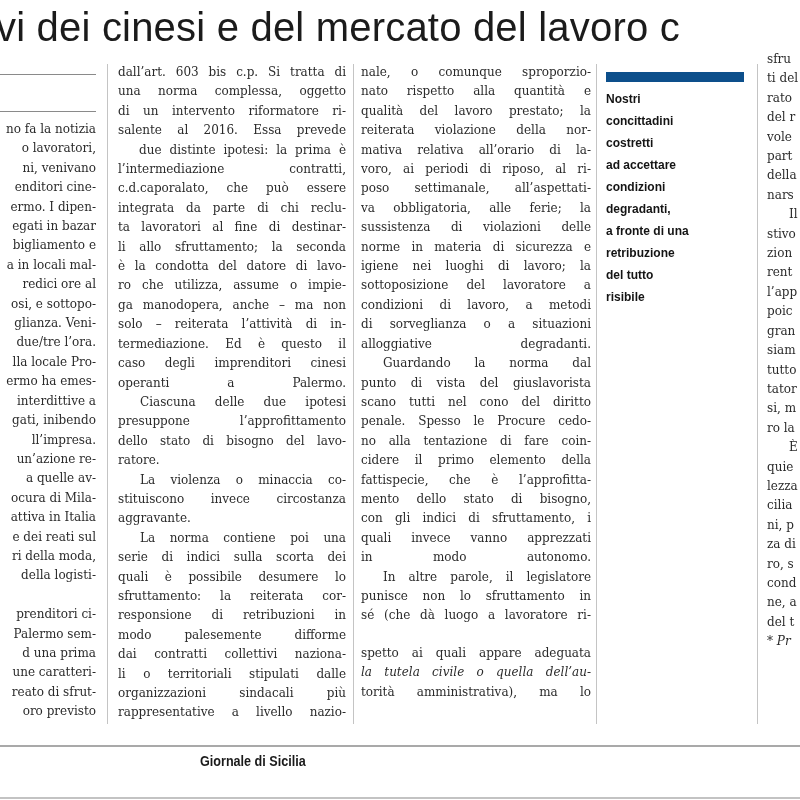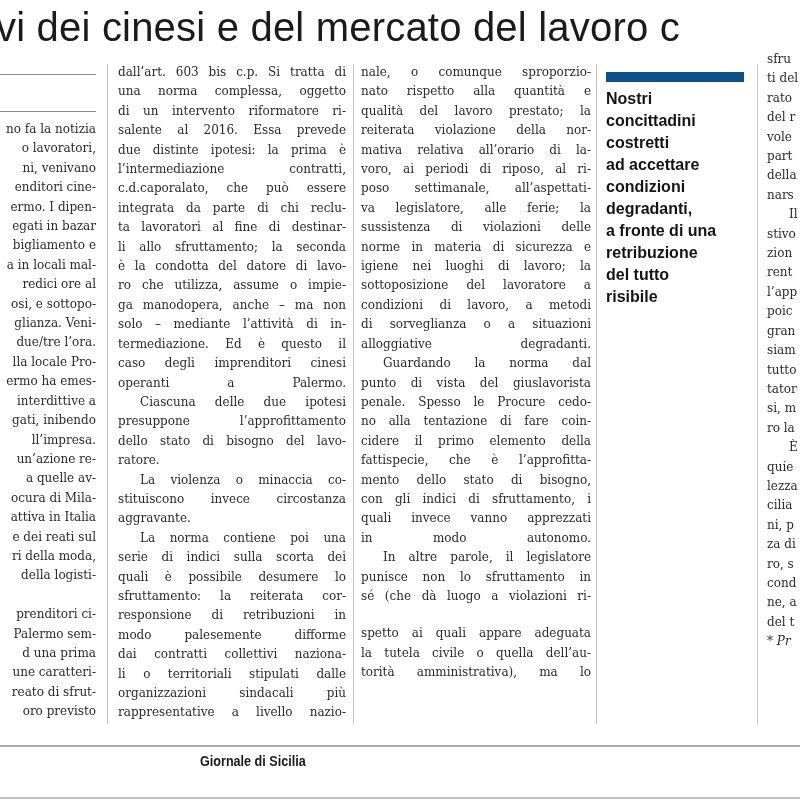--- a/index.html
+++ b/index.html
@@ -111,21 +111,21 @@
     }
     .pull-bar {
       width: 138px;
       height: 10px;
       background: #0d4f8b;
       margin-bottom: 6px;
     }
     .pull-text {
       font-family: "Liberation Sans", sans-serif;
       font-weight: 700;
-      font-size: 16px;
+      font-size: 12px;
       line-height: 22px;
       color: #141414;
     }
     .pull-text span {
       display: block;
       white-space: nowrap;
     }
     .col4-clip {
       left: 767px;
       top: 50px;
@@ -220,30 +220,30 @@
       </div>
   </div>
 
   <div class="vrule" style="left:107px; top:64px; height:660px;"></div>
 
   <div class="col col1" id="col-1">
       <span class="line" style="text-align-last: justify;">dall’art. 603 bis c.p. Si tratta di</span>
       <span class="line" style="text-align-last: justify;">una norma complessa, oggetto</span>
       <span class="line" style="text-align-last: justify;">di un intervento riformatore ri-</span>
       <span class="line" style="text-align-last: justify;">salente al 2016. Essa prevede</span>
-      <span class="line" style="text-align-last: justify;">due distinte ipotesi: la prima è</span>
+      <span class="line" style="text-align-last: justify; margin-left: 21px;">due distinte ipotesi: la prima è</span>
       <span class="line" style="text-align-last: justify;">l’intermediazione      contratti,</span>
       <span class="line" style="text-align-last: justify;">c.d.caporalato, che può essere</span>
       <span class="line" style="text-align-last: justify;">integrata da parte di chi reclu-</span>
       <span class="line" style="text-align-last: justify;">ta lavoratori al fine di destinar-</span>
       <span class="line" style="text-align-last: justify;">li allo sfruttamento; la seconda</span>
       <span class="line" style="text-align-last: justify;">è la condotta del datore di lavo-</span>
       <span class="line" style="text-align-last: justify;">ro che utilizza, assume o impie-</span>
       <span class="line" style="text-align-last: justify;">ga manodopera, anche – ma non</span>
-      <span class="line" style="text-align-last: justify;">solo – mediante l’attività di in-</span>
+      <span class="line" style="text-align-last: justify;">solo – reiterata l’attività di in-</span>
       <span class="line" style="text-align-last: justify;">termediazione. Ed è questo il</span>
       <span class="line" style="text-align-last: justify;">caso degli imprenditori cinesi</span>
       <span class="line" style="text-align-last: justify;">operanti a Palermo.</span>
       <span class="line indent" style="text-align-last: justify;">Ciascuna delle due ipotesi</span>
       <span class="line" style="text-align-last: justify;">presuppone l’approfittamento</span>
       <span class="line" style="text-align-last: justify;">dello stato di bisogno del lavo-</span>
       <span class="line" style="text-align-last: justify;">ratore.</span>
       <span class="line indent" style="text-align-last: justify;">La violenza o minaccia co-</span>
       <span class="line" style="text-align-last: justify;">stituiscono invece circostanza</span>
       <span class="line" style="text-align-last: justify;">aggravante.</span>
@@ -262,43 +262,44 @@
   <div class="vrule" style="left:353px; top:64px; height:660px;"></div>
 
   <div class="col col2" id="col-2">
       <span class="line" style="text-align-last: justify;">nale, o comunque sproporzio-</span>
       <span class="line" style="text-align-last: justify;">nato rispetto alla quantità e</span>
       <span class="line" style="text-align-last: justify;">qualità del lavoro prestato; la</span>
       <span class="line" style="text-align-last: justify;">reiterata violazione della nor-</span>
       <span class="line" style="text-align-last: justify;">mativa relativa all’orario di la-</span>
       <span class="line" style="text-align-last: justify;">voro, ai periodi di riposo, al ri-</span>
       <span class="line" style="text-align-last: justify;">poso settimanale, all’aspettati-</span>
-      <span class="line" style="text-align-last: justify;">va legislatore, alle ferie; la</span>
+      <span class="line" style="text-align-last: justify;">va obbligatoria, alle ferie; la</span>
       <span class="line" style="text-align-last: justify;">sussistenza di violazioni delle</span>
       <span class="line" style="text-align-last: justify;">norme in materia di sicurezza e</span>
       <span class="line" style="text-align-last: justify;">igiene nei luoghi di lavoro; la</span>
       <span class="line" style="text-align-last: justify;">sottoposizione del lavoratore a</span>
       <span class="line" style="text-align-last: justify;">condizioni di lavoro, a metodi</span>
       <span class="line" style="text-align-last: justify;">di sorveglianza o a situazioni</span>
       <span class="line" style="text-align-last: justify;">alloggiative degradanti.</span>
       <span class="line indent" style="text-align-last: justify;">Guardando la norma dal</span>
       <span class="line" style="text-align-last: justify;">punto di vista del giuslavorista</span>
+      <span class="line" style="text-align-last: justify;">scano tutti nel cono del diritto</span>
       <span class="line" style="text-align-last: justify;">penale. Spesso le Procure cedo-</span>
       <span class="line" style="text-align-last: justify;">no alla tentazione di fare coin-</span>
       <span class="line" style="text-align-last: justify;">cidere il primo elemento della</span>
       <span class="line" style="text-align-last: justify;">fattispecie, che è l’approfitta-</span>
       <span class="line" style="text-align-last: justify;">mento dello stato di bisogno,</span>
       <span class="line" style="text-align-last: justify;">con gli indici di sfruttamento, i</span>
       <span class="line" style="text-align-last: justify;">quali invece vanno apprezzati</span>
       <span class="line" style="text-align-last: justify;">in modo autonomo.</span>
       <span class="line indent" style="text-align-last: justify;">In altre parole, il legislatore</span>
       <span class="line" style="text-align-last: justify;">punisce non lo sfruttamento in</span>
-      <span class="line" style="text-align-last: justify;">sé (che dà luogo a violazioni ri-</span>
+      <span class="line" style="text-align-last: justify;">sé (che dà luogo a lavoratore ri-</span>
       <span class="line" style="text-align-last: justify; margin-top: 18px;">spetto ai quali appare adeguata</span>
-      <span class="line" style="text-align-last: justify;">la tutela civile o quella dell’au-</span>
+      <span class="line" style="text-align-last: justify; font-style: italic;">la tutela civile o quella dell’au-</span>
       <span class="line" style="text-align-last: justify;">torità amministrativa), ma lo</span>
     </div>
 
   <div class="vrule" style="left:596px; top:64px; height:660px;"></div>
 
   <div class="pull-quote">
     <div class="pull-bar" style="background: rgb(13, 79, 139);"></div>
     <div class="pull-text" id="pull-text">
         <span>Nostri</span>
         <span>concittadini</span>

